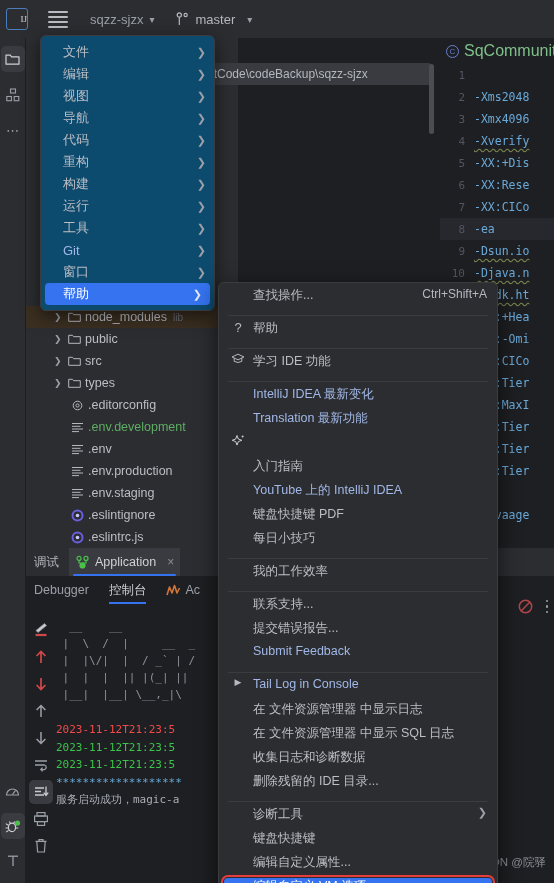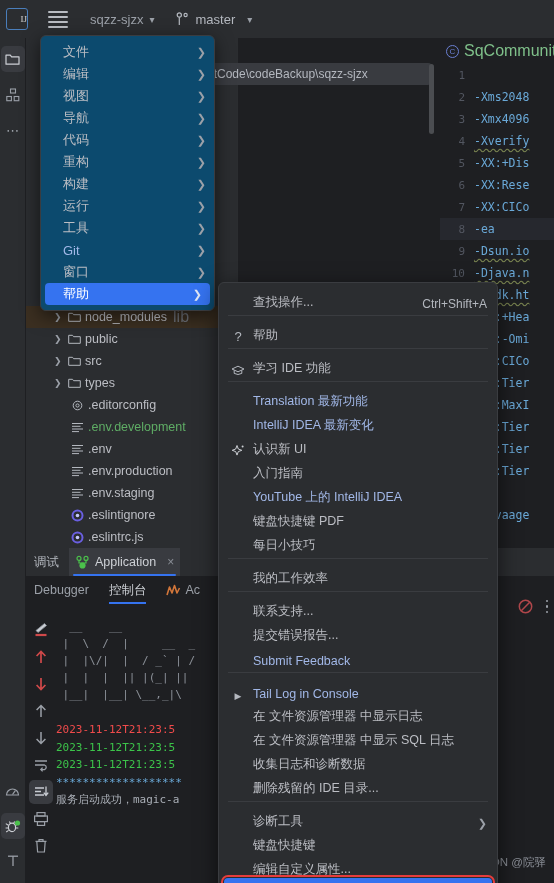--- a/index.html
+++ b/index.html
@@ -44,21 +44,21 @@
   
   .tree {
     position:absolute; left:26px; top:38px; width:212px; height:510px;
     background:#2b2d30; overflow:hidden; font-size:12.5px; color:#bcbec4;
   }
   .trow { height:22px; display:flex; align-items:center; padding-left:8px; white-space:nowrap; }
   .trow .arrow { width:14px; color:#9ba0a8; font-size:9px; flex:none; }
   .trow .ic { width:17px; flex:none; display:flex; align-items:center; }
   .trow .lbl { font-size:12.5px; }
   .trow.hl { background:#3b2f21; }
-  .trow .sub { color:#6e7178; margin-left:6px; font-size:16px; }
+  .trow .sub { color:#6e7178; margin-left:6px; font-size:10px; }
   .g-green { color:#5fad65; }
   .editorwrap { position:absolute; left:238px; top:38px; width:316px; height:510px; background:#1e1f22; }
 
   
   .pathtip {
     position:absolute; left:193px; top:63px; height:22px;
     background:#393b40; border-radius:5px; color:#b4b8bf;
     font-size:12px; display:flex; align-items:center; padding:0 8px;
     white-space:nowrap; overflow:hidden; width:240px;
   }
@@ -101,21 +101,21 @@
   .m1row.sel .ar { color:#dfe6f5; }
   .m1row.blue { color:#a2b8e8; }
 
   
   .menu2 {
     position:absolute; left:218px; top:282px; width:280px;
     background:#2b2d30; border:1px solid #3a3c40; border-radius:6px;
     padding:4px 0; box-shadow:0 6px 22px rgba(0,0,0,.6); z-index:60;
   }
   .m2row {
-    min-height:24px; display:flex; align-items:flex-end;
+    min-height:24px; display:flex; align-items:flex-start;
     padding:0 10px 0 10px; color:#bcbec4; font-size:12.5px; gap:6px;
   }
   .m2row .mi { width:18px; flex:none; display:flex; align-items:center; justify-content:center; color:#b4b8bf; }
   .m2row .mlabel { flex:1; white-space:nowrap; }
   .m2row .shortcut { color:#b4b8bf; font-size:12px; }
   .m2row .subar { color:#9ba0a8; font-size:11px; }
   .m2row.blue .mlabel { color:#a2b8e8; }
   .m2sep { height:1px; background:#3a3c40; margin:4px 9px; }
   .m2row.hl {
     background:#3573f0; color:#fff; margin:0 5px; border-radius:4px;
@@ -527,34 +527,33 @@
             <svg width="14" height="12" viewBox="0 0 14 12">
               <path d="M7 1.2 L13 4 L7 6.8 L1 4 z" fill="none" stroke="#b4b8bf" stroke-width="1"></path>
               <path d="M3.2 5.2 V8.4 q3.8 2.2 7.6 0 V5.2" fill="none" stroke="#b4b8bf" stroke-width="1"></path>
             </svg>
           </span>
           <span class="mlabel">学习 IDE 功能</span>
         </div>
         <div class="m2sep"></div>
         <div class="m2row blue">
           <span class="mi"></span>
+          <span class="mlabel">IntelliJ IDEA 最新变化</span>
+        </div>
+        <div class="m2row blue">
+          <span class="mi"></span>
           <span class="mlabel">Translation 最新功能</span>
-        </div>
-        <div class="m2row blue">
-          <span class="mi"></span>
-          <span class="mlabel">IntelliJ IDEA 最新变化</span>
         </div>
         <div class="m2row">
           <span class="mi">
             <svg width="14" height="14" viewBox="0 0 14 14">
               <path d="M6 1.5 L7.3 5 L10.8 6.3 L7.3 7.6 L6 11.1 L4.7 7.6 L1.2 6.3 L4.7 5 z" fill="none" stroke="#cdd0d5" stroke-width="1"></path>
               <circle cx="11.6" cy="2.6" r="1" fill="#cdd0d5"></circle>
             </svg>
           </span>
-          <span class="mlabel">认识新 UI</span>
         </div>
         <div class="m2row">
           <span class="mi"></span>
           <span class="mlabel">入门指南</span>
         </div>
         <div class="m2row blue">
           <span class="mi"></span>
           <span class="mlabel">YouTube 上的 IntelliJ IDEA</span>
         </div>
         <div class="m2row">

